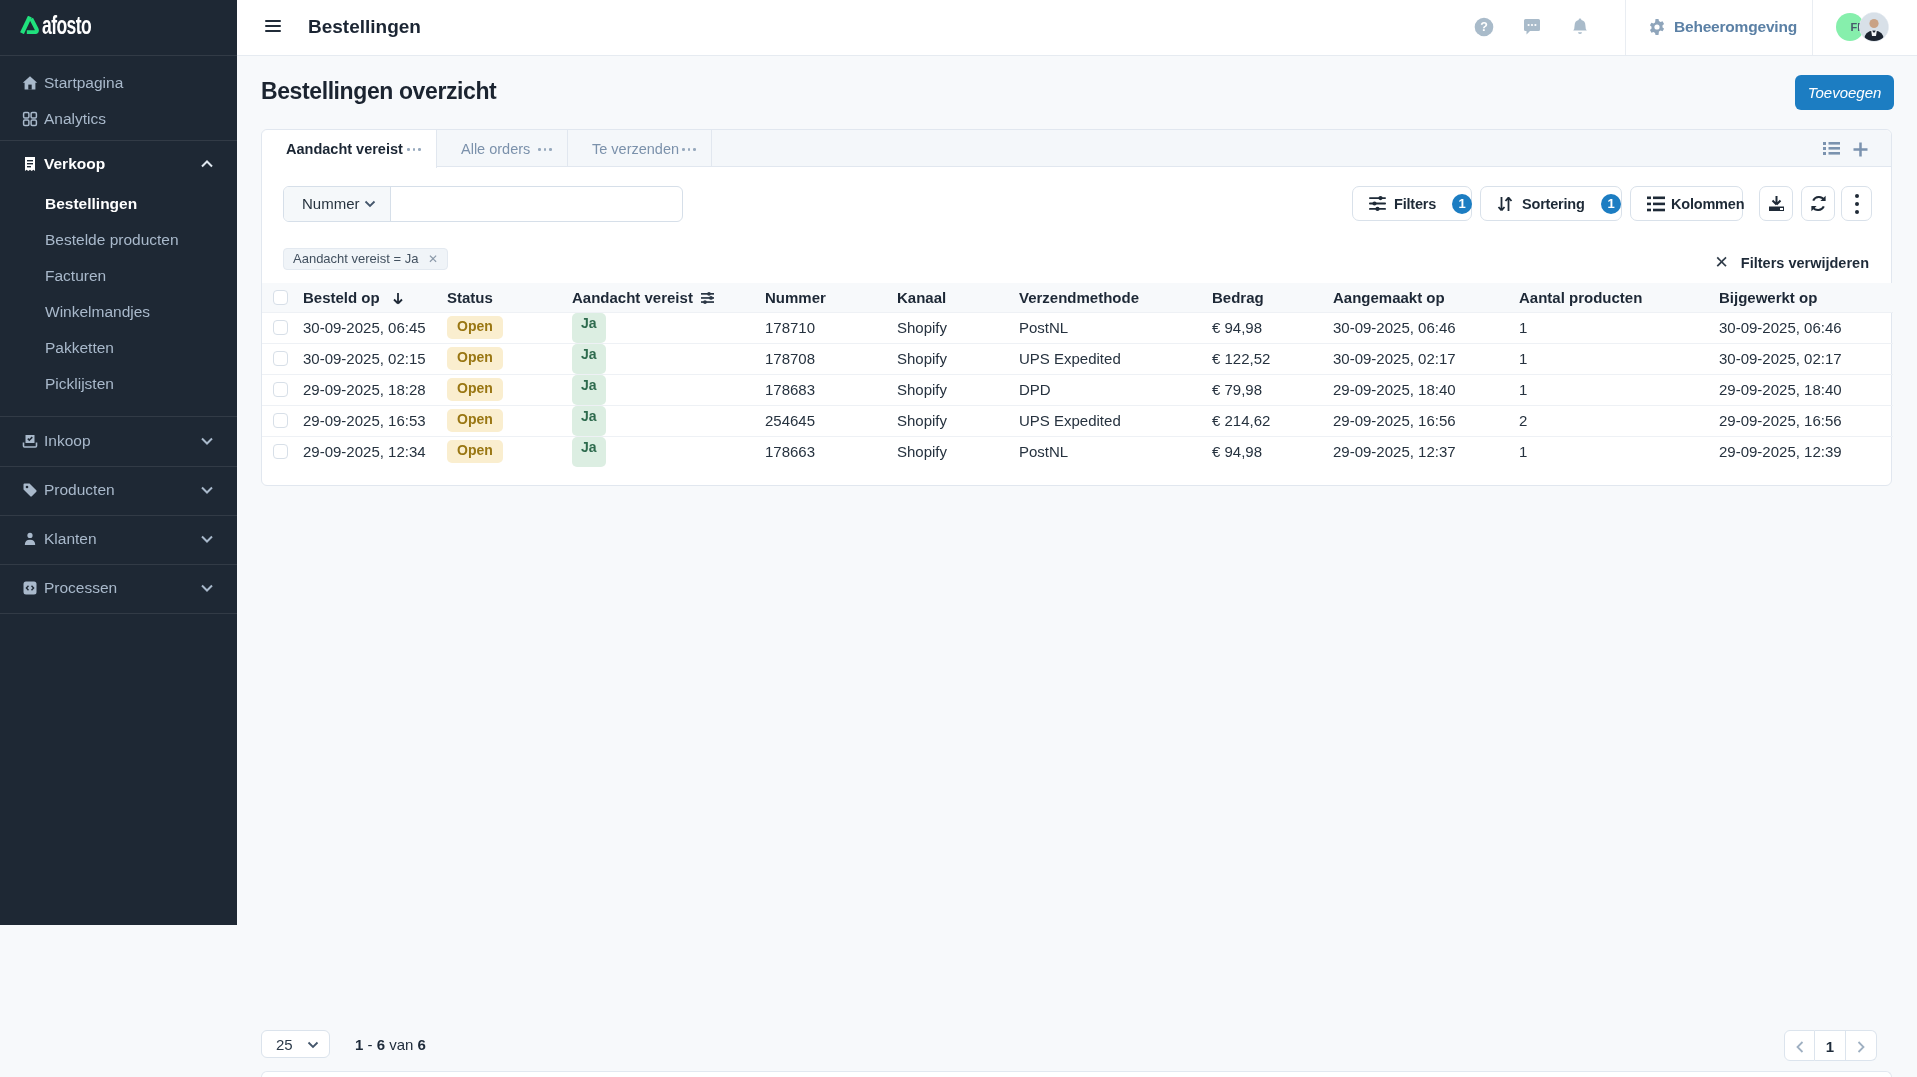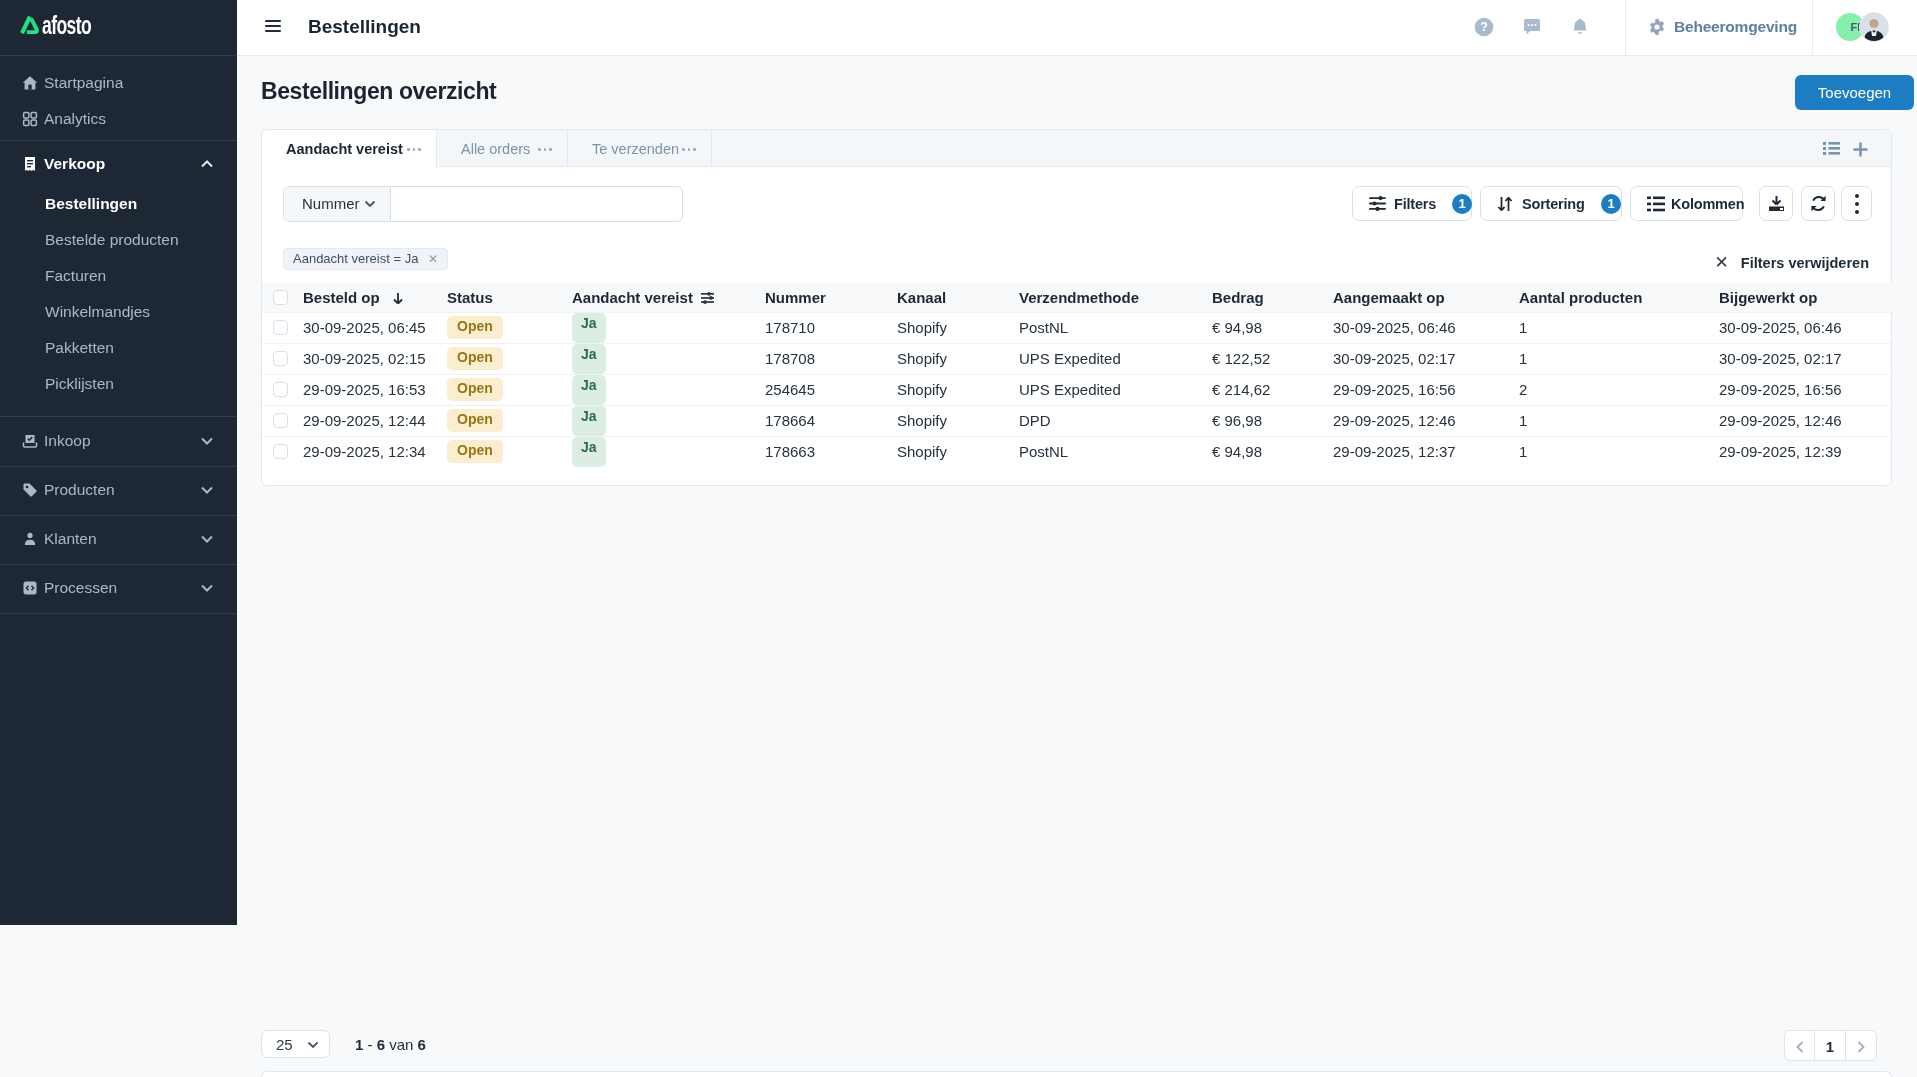--- a/index.html
+++ b/index.html
@@ -28,21 +28,21 @@
   #pagetitle { position:absolute; left:308px; top:16px; font-size:19px; font-weight:bold; color:#1b2533; }
   .tb-ic { position:absolute; top:17px; width:20px; height:20px; }
   #tb-div1 { position:absolute; left:1625px; top:0; height:55px; border-left:1px solid #e9edf2; }
   #tb-div2 { position:absolute; left:1812px; top:0; height:55px; border-left:1px solid #e9edf2; }
   #beheer { position:absolute; left:1674px; top:18px; font-size:15.5px; font-weight:bold; color:#5b80a5; letter-spacing:-0.2px; }
   #av-ff { position:absolute; left:1836px; top:13px; width:28px; height:28px; border-radius:50%; background:#86efac; color:#49596c; font-size:11px; font-weight:bold; text-align:right; line-height:28px; }
   #av-ph { position:absolute; left:1859px; top:12px; width:30px; height:30px; border-radius:50%; overflow:hidden; background:#cdd7e1; border:1px solid #e8edf3; }
 
   
   #h1 { position:absolute; left:261px; top:78px; font-size:23px; font-weight:bold; color:#1b2430; letter-spacing:-0.4px; }
-  #btn-add { position:absolute; left:1795px; top:75px; width:119px; height:35px; background:#1c7dc2; border-radius:6px; color:#fff; font-size:15px; text-align:center; line-height:35px; }
+  #btn-add { position:absolute; left:1795px; top:75px; width:99px; height:35px; background:#1c7dc2; border-radius:6px; color:#fff; font-size:15px; text-align:center; line-height:35px;font-style:italic; }
 
   
   #card { position:absolute; left:261px; top:129px; width:1631px; height:357px; background:#fff; border:1px solid #e1e7ef; border-radius:6px; }
   #tabstrip { position:absolute; left:0; top:0; width:1629px; height:37px; background:#f4f7fa; border-bottom:1px solid #e1e7ef; border-radius:6px 6px 0 0; }
   .tab { position:absolute; top:0; height:37px; border-right:1px solid #e1e7ef; font-size:14.5px; color:#7b91ab; }
   .tab .tx { position:absolute; left:24px; top:50%; transform:translateY(-50%); white-space:nowrap; }
   .tab .dots { position:absolute; right:14px; top:17px; width:15px; height:4px; }
   .tab .dots i { position:absolute; top:1px; width:2.6px; height:2.6px; border-radius:50%; background:#97a9bd; }
   #tab1 { left:0; width:175px; background:#fff; height:38px; color:#1b2634; font-weight:bold; border-radius:6px 0 0 0; }
   #tab2 { left:175px; width:131px; }
@@ -393,45 +393,45 @@
           <td>UPS Expedited</td>
           <td>€ 122,52</td>
           <td>30-09-2025, 02:17</td>
           <td>1</td>
           <td>30-09-2025, 02:17</td>
         </tr>
       <tr>
           <td>
             <div class="cb"></div>
           </td>
+          <td>29-09-2025, 18:28</td>
+          <td><span class="badge-open">Open</span></td>
+          <td><span class="badge-ja">Ja</span></td>
+          <td>178683</td>
+          <td>Shopify</td>
+          <td>DPD</td>
+          <td>€ 79,98</td>
+          <td>29-09-2025, 18:40</td>
+          <td>1</td>
+          <td>29-09-2025, 18:40</td>
+        </tr>
+      <tr>
+          <td>
+            <div class="cb"></div>
+          </td>
           <td>29-09-2025, 16:53</td>
           <td><span class="badge-open">Open</span></td>
           <td><span class="badge-ja">Ja</span></td>
           <td>254645</td>
           <td>Shopify</td>
           <td>UPS Expedited</td>
           <td>€ 214,62</td>
           <td>29-09-2025, 16:56</td>
           <td>2</td>
           <td>29-09-2025, 16:56</td>
-        </tr>
-      <tr>
-          <td>
-            <div class="cb"></div>
-          </td>
-          <td>29-09-2025, 12:44</td>
-          <td><span class="badge-open">Open</span></td>
-          <td><span class="badge-ja">Ja</span></td>
-          <td>178664</td>
-          <td>Shopify</td>
-          <td>DPD</td>
-          <td>€ 96,98</td>
-          <td>29-09-2025, 12:46</td>
-          <td>1</td>
-          <td>29-09-2025, 12:46</td>
         </tr>
       <tr>
           <td>
             <div class="cb"></div>
           </td>
           <td>29-09-2025, 12:34</td>
           <td><span class="badge-open">Open</span></td>
           <td><span class="badge-ja">Ja</span></td>
           <td>178663</td>
           <td>Shopify</td>

